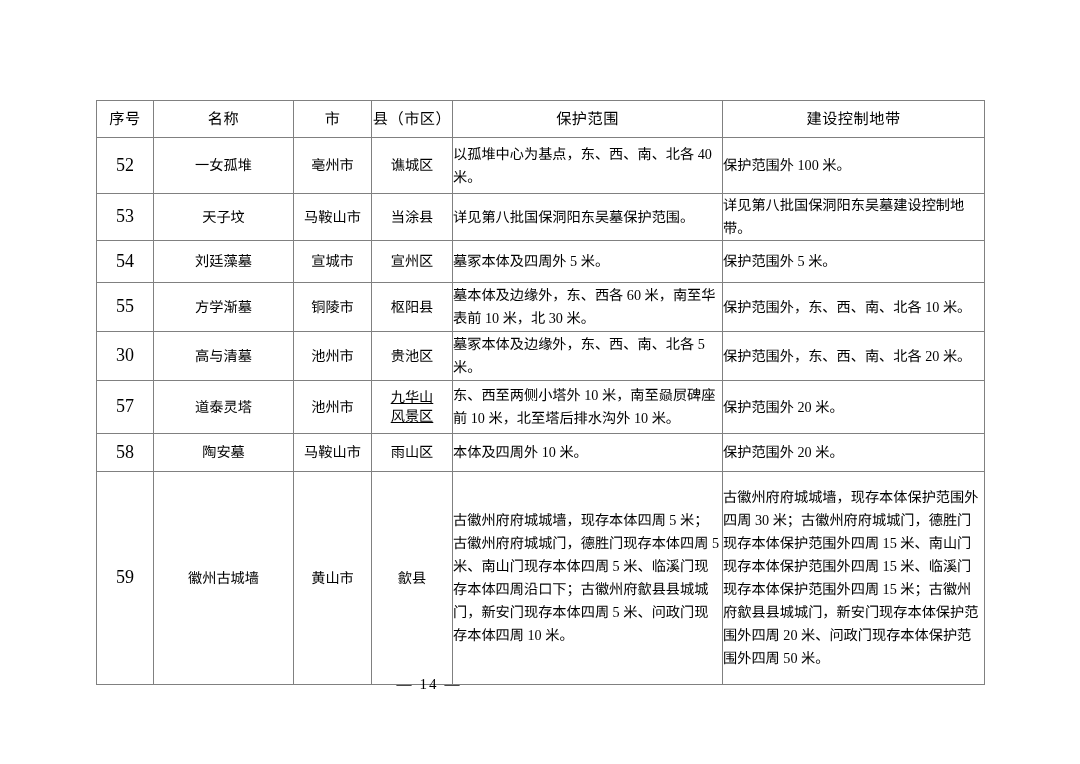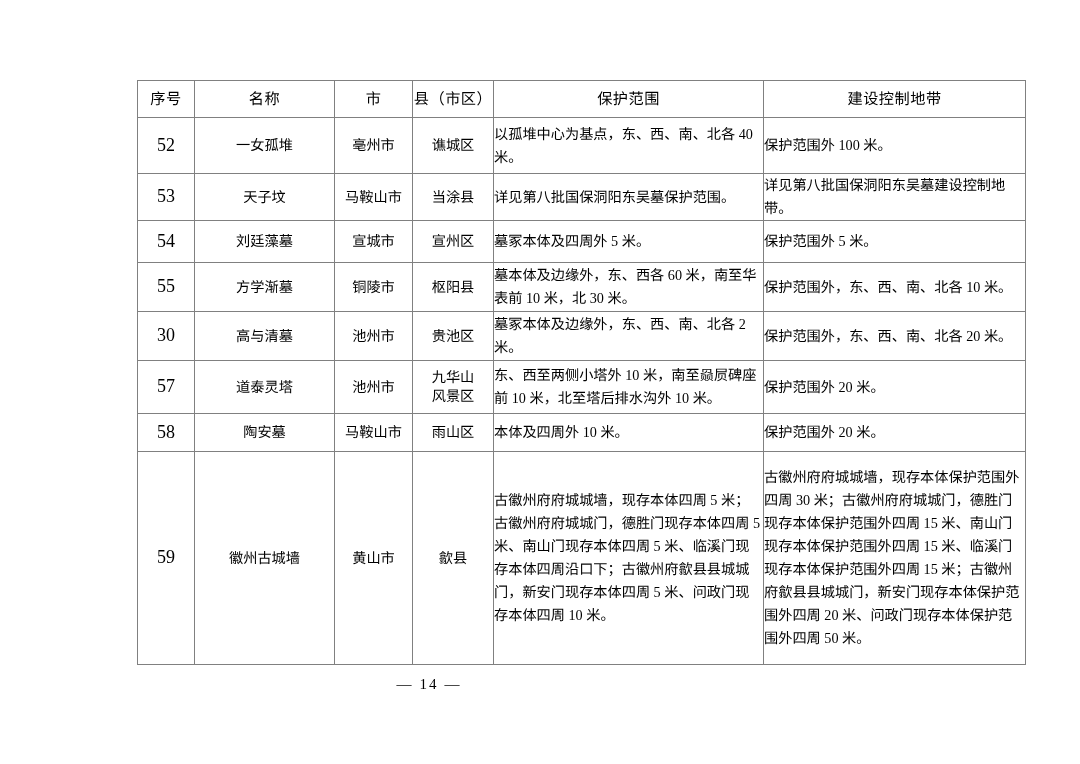--- a/index.html
+++ b/index.html
@@ -20,23 +20,22 @@
   .page {
     position: relative;
     width: 1080px;
     height: 764px;
     background: #ffffff;
   }
 
   .table-wrap {
     position: absolute;
     left: 96px;
-    top: 80px;
+    top: 100px;
     width: 888px;
-    margin-left: 41px;
   }
 
   table.doc-table {
     border-collapse: collapse;
     table-layout: fixed;
     width: 888px;
     font-size: 14.2px;
     line-height: 1.62;
   }
 
@@ -79,20 +78,21 @@
     vertical-align: middle;
   }
 
   .seq-num {
     font-family: "Liberation Serif", "DejaVu Serif", serif;
     font-size: 18px;
   }
 
   .county-multiline {
     line-height: 1.32;
+    text-decoration: underline;
   }
 
   .footer {
     position: absolute;
     left: 0;
     top: 676px;
     width: 858px;
     text-align: center;
     font-size: 15px;
     letter-spacing: 2px;
@@ -164,21 +164,21 @@
           <td class="cell-center">枢阳县</td>
           <td class="cell-text">墓本体及边缘外，东、西各 60 米，南至华表前 10 米，北 30 米。</td>
           <td class="cell-text">保护范围外，东、西、南、北各 10 米。</td>
         </tr>
 
         <tr style="height:49px;">
           <td class="cell-center seq-num">30</td>
           <td class="cell-center">高与清墓</td>
           <td class="cell-center">池州市</td>
           <td class="cell-center">贵池区</td>
-          <td class="cell-text">墓冢本体及边缘外，东、西、南、北各 2 米。</td>
+          <td class="cell-text">墓冢本体及边缘外，东、西、南、北各 5 米。</td>
           <td class="cell-text">保护范围外，东、西、南、北各 20 米。</td>
         </tr>
 
         <tr style="height:53px;">
           <td class="cell-center seq-num">57</td>
           <td class="cell-center">道泰灵塔</td>
           <td class="cell-center">池州市</td>
           <td class="cell-center county-multiline">
             <div>九华山</div>
             <div>风景区</div>

